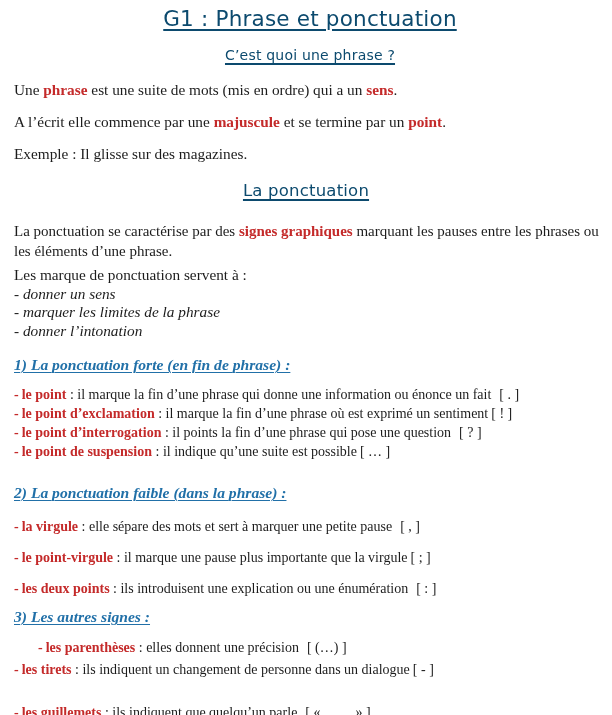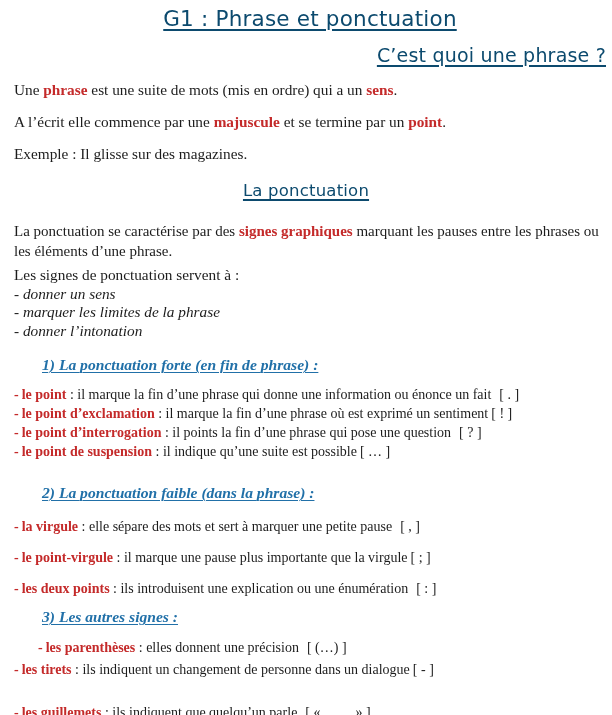--- a/index.html
+++ b/index.html
@@ -37,24 +37,23 @@
     letter-spacing: 0.2px;
     white-space: nowrap;
   }
   .doc-title {
     font-size: 21.5px;
     line-height: 26px;
     margin: 4px 0 0 0;
     padding-top: 2px;
   }
   .sub-title {
-    font-size: 19px;
+    font-size: 14px;
     line-height: 22px;
     margin: 12px 0 0 0;
-    text-align: right;
   }
   .sub-title-2 {
     font-size: 16.5px;
     line-height: 22px;
     margin: 6px;
     position: absolute;
     left: 0;
     right: 0;
     top: 170px;
   }
@@ -102,21 +101,20 @@
     color: #2170a8;
     font-weight: bold;
     font-style: italic;
     font-size: 15.6px;
     text-decoration: underline;
     text-underline-offset: 2px;
     text-decoration-thickness: 1.2px;
     white-space: nowrap;
     position: absolute;
     left: 14px;
-    margin-left: 28px;
   }
 
   
   .defline {
     position: absolute;
     left: 14px;
     font-size: 14px;
     line-height: 19px;
     white-space: nowrap;
   }
@@ -152,21 +150,21 @@
 
   <p class="para" style="margin-top:13px;">Exemple : Il glisse sur des magazines.</p>
 
   <h2 class="title-hand sub-title-2">La ponctuation</h2>
 
   <p class="block-def">
     <span>La ponctuation se caractérise par des </span><span class="red">signes graphiques</span><span> marquant les pauses entre les phrases ou les éléments d’une phrase.</span>
   </p>
 
   <div class="block-list">
-    <div>Les signes de ponctuation servent à :</div>
+    <div>Les marque de ponctuation servent à :</div>
     <div class="ital">- donner un sens</div>
     <div class="ital">- marquer les limites de la phrase</div>
     <div class="ital">- donner l’intonation</div>
   </div>
 
   <div class="sec-head" style="top:352px;">1) La ponctuation forte (en fin de phrase) :</div>
 
   <div class="defline" style="top:381px;">
     <span class="dash">-</span><span class="sp-sm"></span><span class="red-term">le point</span><span class="desc"> : il marque la fin d’une phrase qui donne une information ou énonce un fait</span><span class="sp"></span><span class="sym">[ . ]</span>
   </div>

